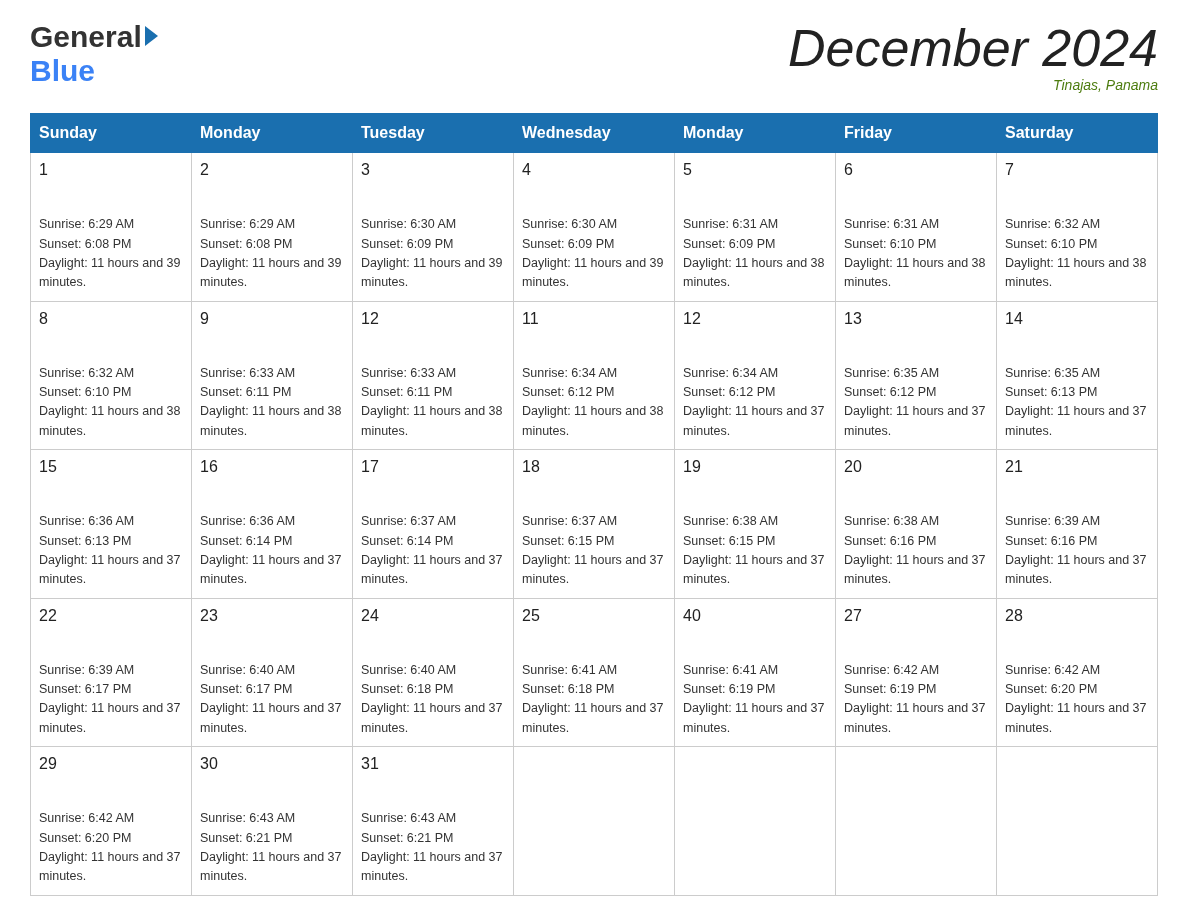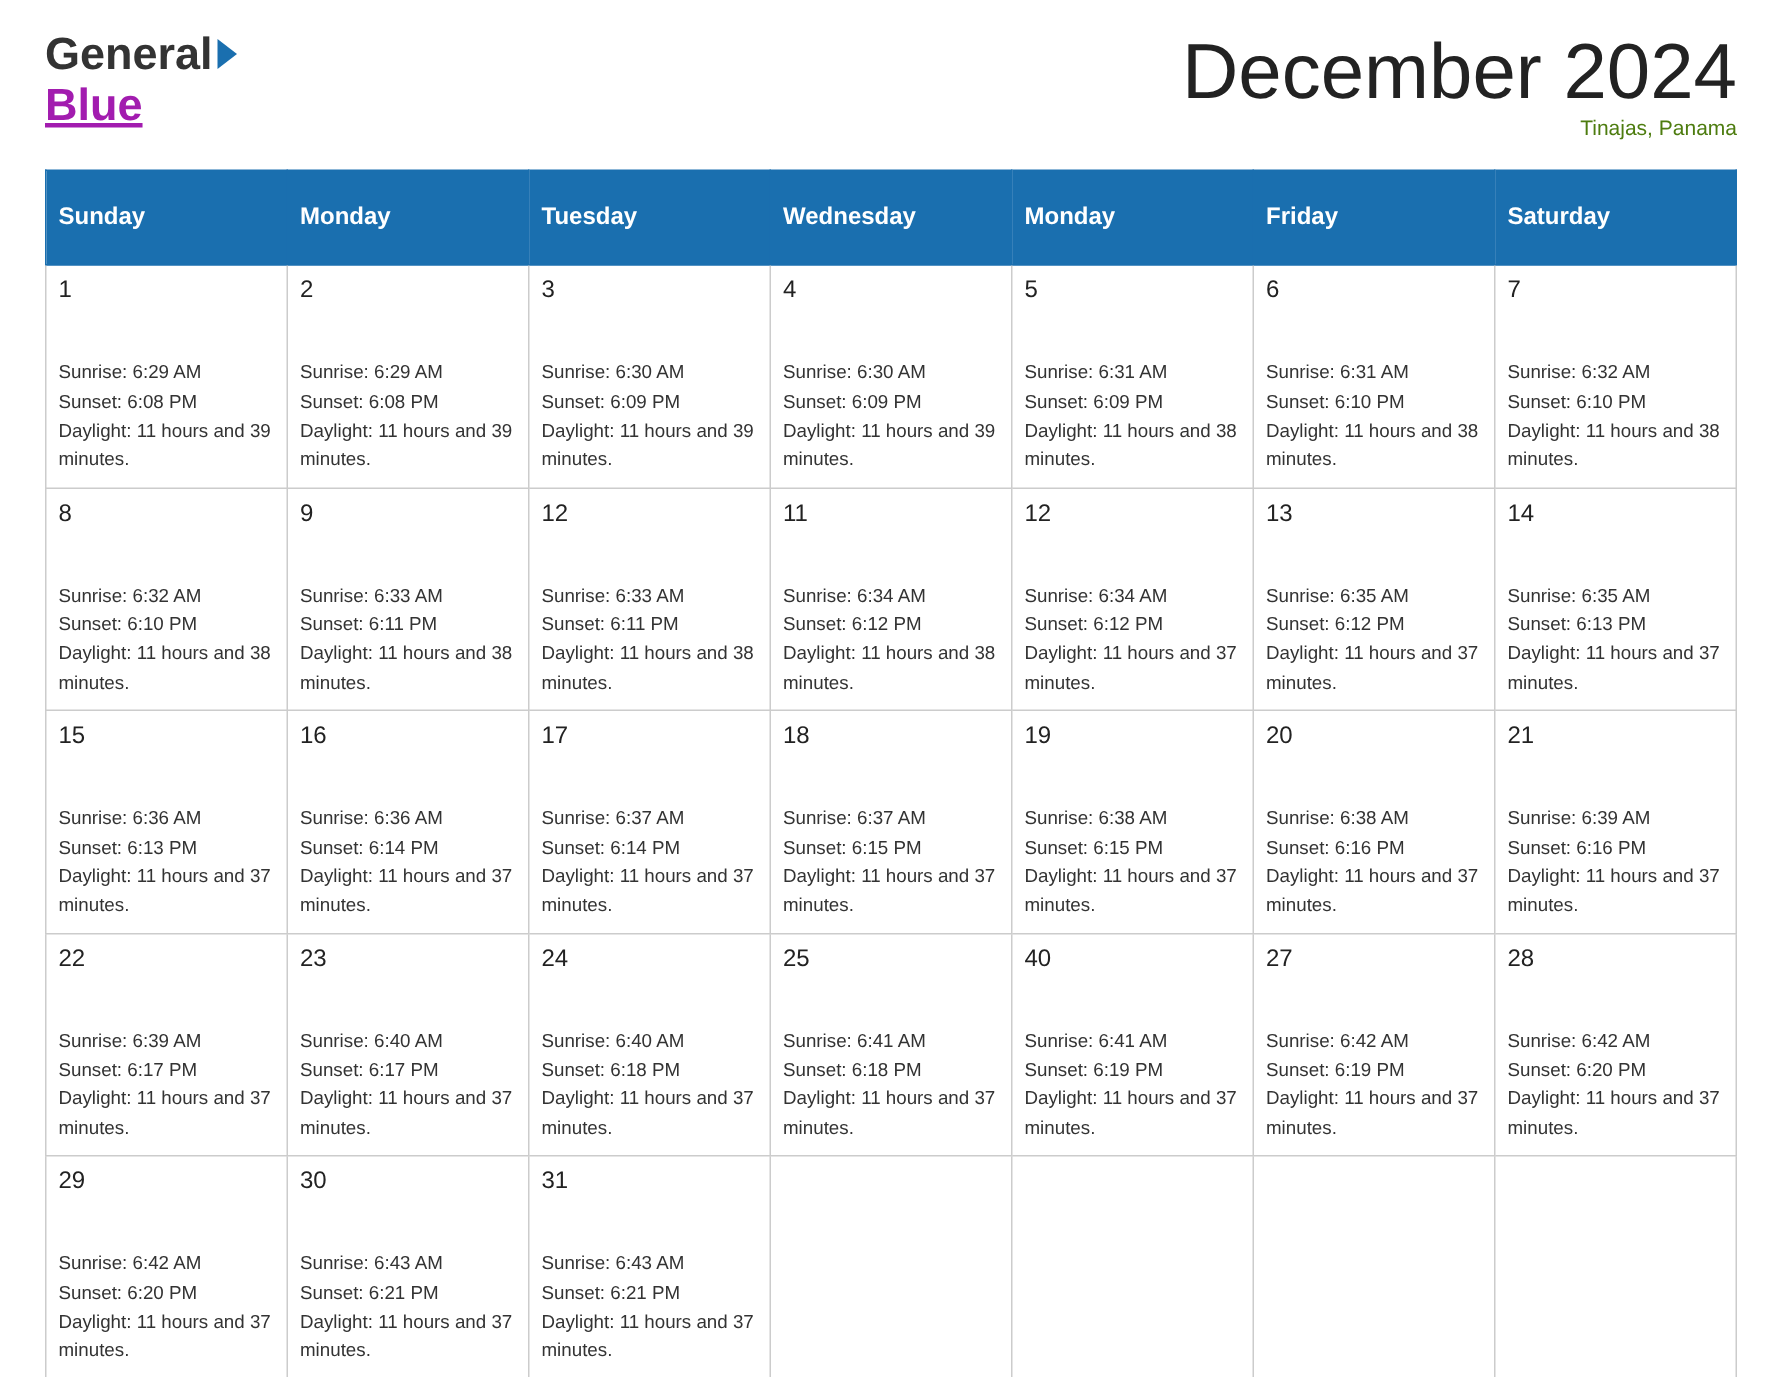--- a/index.html
+++ b/index.html
@@ -16,20 +16,21 @@
       align-items: flex-start;
       margin-bottom: 20px;
     }
     .logo {
       display: flex;
       flex-direction: column;
       align-items: flex-start;
     }
     .title-block {
       text-align: right;
+      font-style: italic;
     }
     .month-title {
       font-size: 52px;
       font-weight: normal;
       color: #222;
       line-height: 1.1;
     }
     .location {
       font-size: 14px;
       color: #4d7c0f;
@@ -37,21 +38,21 @@
     table {
       width: 100%;
       border-collapse: collapse;
       table-layout: fixed;
     }
     thead tr th {
       background-color: #1a6faf;
       color: #fff;
       font-size: 16px;
       font-weight: bold;
-      padding: 22px 8px;
+      padding: 10px 8px;
       text-align: left;
       border: 1px solid #1a6faf;
     }
     tbody tr td {
       vertical-align: top;
       padding: 8px;
       border: 1px solid #ccc;
       font-size: 12.5px;
       color: #333;
       height: 110px;
@@ -89,24 +90,23 @@
       height: 0;
       border-left: 13px solid #1a6faf;
       border-top: 10px solid transparent;
       border-bottom: 10px solid transparent;
       margin-left: 3px;
       margin-bottom: 8px;
     }
     .logo-bottom {
       font-size: 30px;
       font-weight: bold;
-      color: #a21caf;
+      color: #3b82f6;
       display: block;
       margin-top: 0px;
-      text-decoration: underline;
     }
   </style>
 </head>
 <body>
 
 <div class="header">
   <div class="logo">
     <div class="logo-wrapper">
       <span class="logo-general">General</span>
       <span class="logo-arrow"></span>

